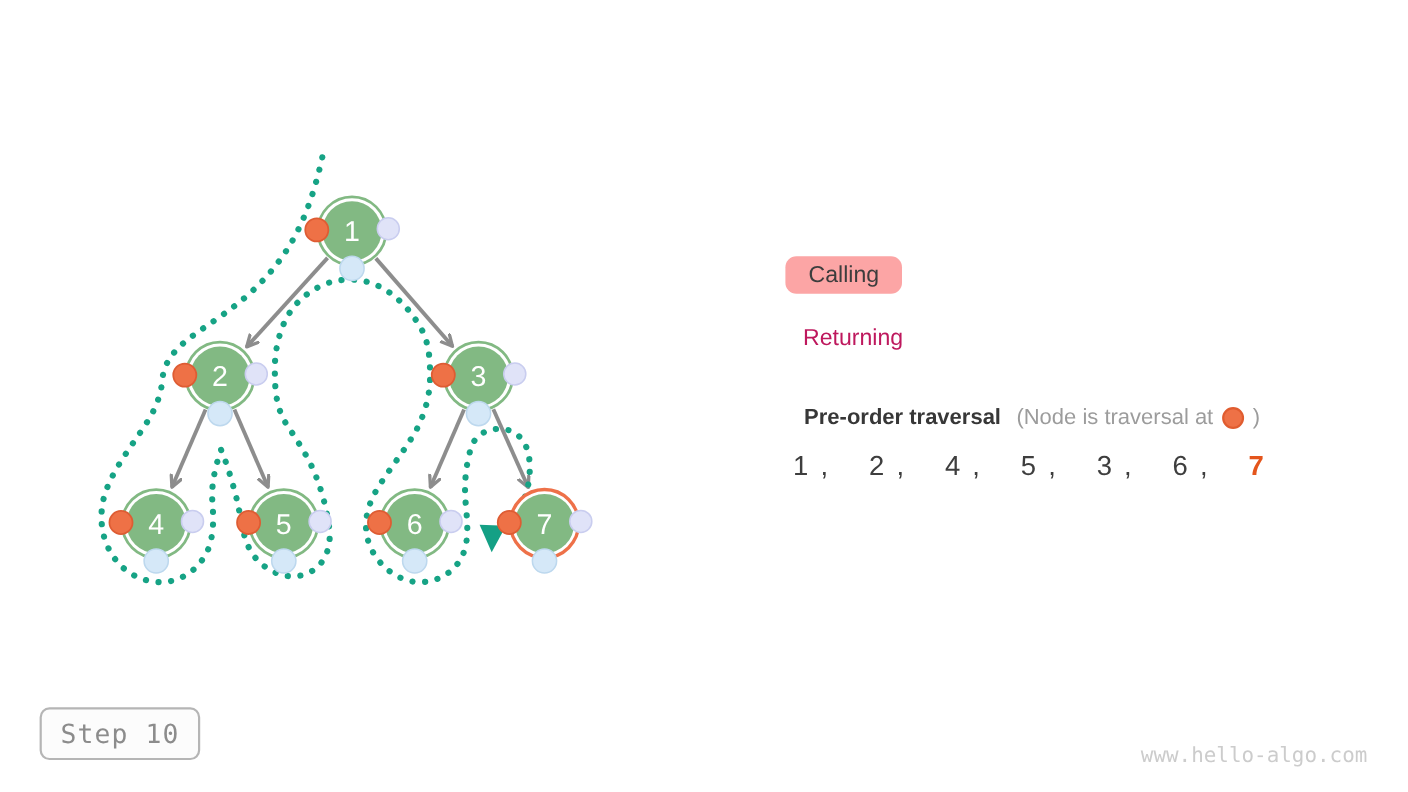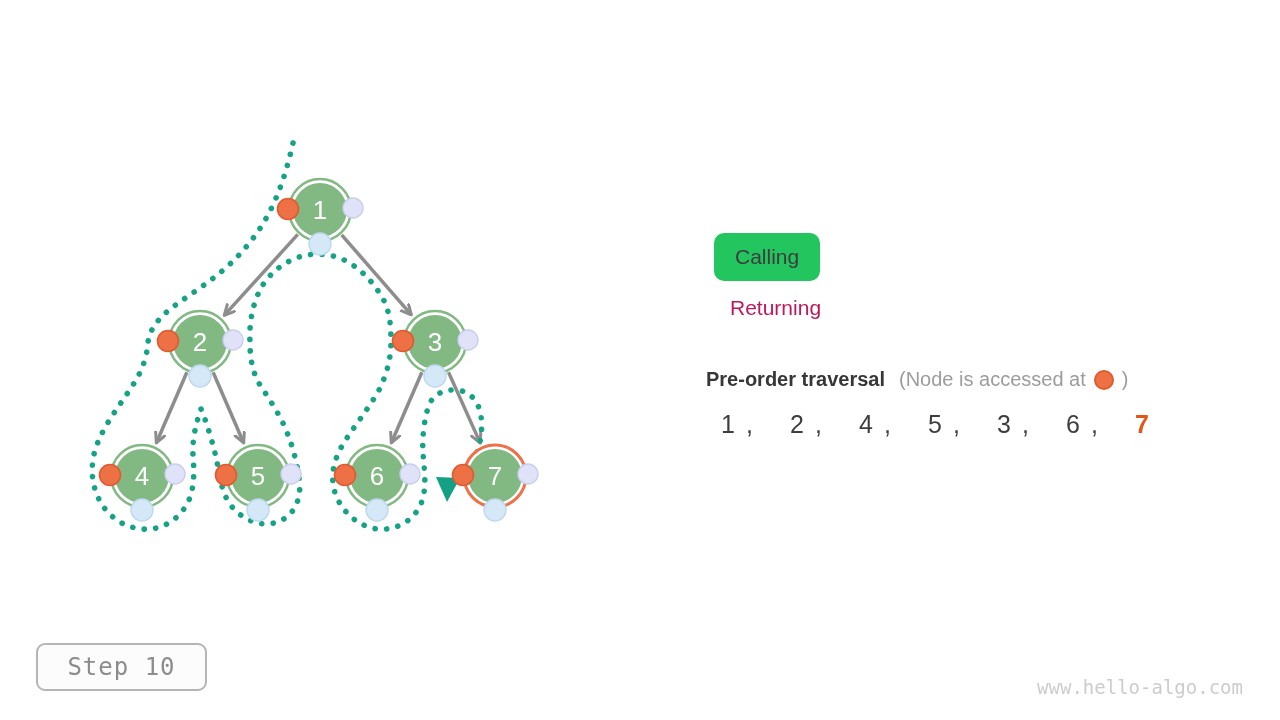--- a/index.html
+++ b/index.html
@@ -4,36 +4,36 @@
 <style>
   html,body{margin:0;padding:0;background:#ffffff;}
   .stage{position:relative;width:1280px;height:720px;background:#ffffff;overflow:hidden;
          font-family:"Liberation Sans",sans-serif;}
   svg.tree{position:absolute;left:0;top:0;}
 
   .edge{stroke:#8d8d8d;stroke-width:3.5;}
   .node-label{fill:#ffffff;font-family:"Liberation Sans",sans-serif;font-size:26px;font-weight:500;
               text-anchor:middle;}
 
-  .chip{position:absolute;left:714px;top:233px;height:48px;background:#22c55e;border-radius:10px;
+  .chip{position:absolute;left:714px;top:233px;height:34px;background:#fca5a5;border-radius:10px;
         display:flex;align-items:center;padding:0 21px;font-size:21px;color:#3d3d3d;}
   .returning{position:absolute;left:730px;top:296px;font-size:21px;color:#be185d;}
 
-  .preorder{position:absolute;left:706px;top:368px;font-size:20px;display:flex;align-items:flex-end;}
+  .preorder{position:absolute;left:731px;top:368px;font-size:20px;display:flex;align-items:flex-end;}
   .preorder .pt{font-weight:bold;color:#373737;}
   .preorder .note{color:#9c9c9c;display:flex;align-items:center;gap:8px;margin-left:14px;}
   .dot-inline{display:inline-block;width:20px;height:20px;border-radius:50%;
               background:#ee7146;border:2px solid #e05c2f;box-sizing:border-box;}
 
   .sequence{position:absolute;left:721px;top:410px;font-size:25px;color:#3e3e3e;}
   .seq-item{display:inline-block;width:69px;}
   .seq-num.cur{color:#e4551c;font-weight:bold;}
   .seq-comma{margin-left:11px;}
 
-  .step-chip{position:absolute;left:36px;top:643px;width:171px;height:48px;box-sizing:border-box;
+  .step-chip{position:absolute;left:36px;top:643px;width:146px;height:48px;box-sizing:border-box;
              border:2px solid #b5b5b5;border-radius:9px;background:#fcfcfc;
              display:flex;align-items:center;justify-content:center;
              font-family:"DejaVu Sans Mono",monospace;font-size:24px;font-weight:500;
              letter-spacing:1px;color:#8c8c8c;}
   .watermark{position:absolute;right:37px;top:676px;font-family:"DejaVu Sans Mono",monospace;
              font-size:19px;color:#cccccc;}
 </style>
 </head>
 <body>
 
@@ -154,21 +154,21 @@
   </svg>
 
   <div class="chip">
     <span>Calling</span>
   </div>
   <div class="returning">Returning</div>
 
   <div class="preorder">
     <span class="pt">Pre-order traversal</span>
     <span class="note">
-      <span>(Node is accessed at</span>
+      <span>(Node is traversal at</span>
       <span class="dot-inline"></span>
       <span>)</span>
     </span>
   </div>
 
   <div class="sequence" id="sequence"><span class="seq-item"><span class="seq-num">1</span><span class="seq-comma">,</span></span><span class="seq-item"><span class="seq-num">2</span><span class="seq-comma">,</span></span><span class="seq-item"><span class="seq-num">4</span><span class="seq-comma">,</span></span><span class="seq-item"><span class="seq-num">5</span><span class="seq-comma">,</span></span><span class="seq-item"><span class="seq-num">3</span><span class="seq-comma">,</span></span><span class="seq-item"><span class="seq-num">6</span><span class="seq-comma">,</span></span><span class="seq-item"><span class="seq-num cur">7</span></span></div>
 
   <div class="step-chip">
     <span>Step 10</span>
   </div>

